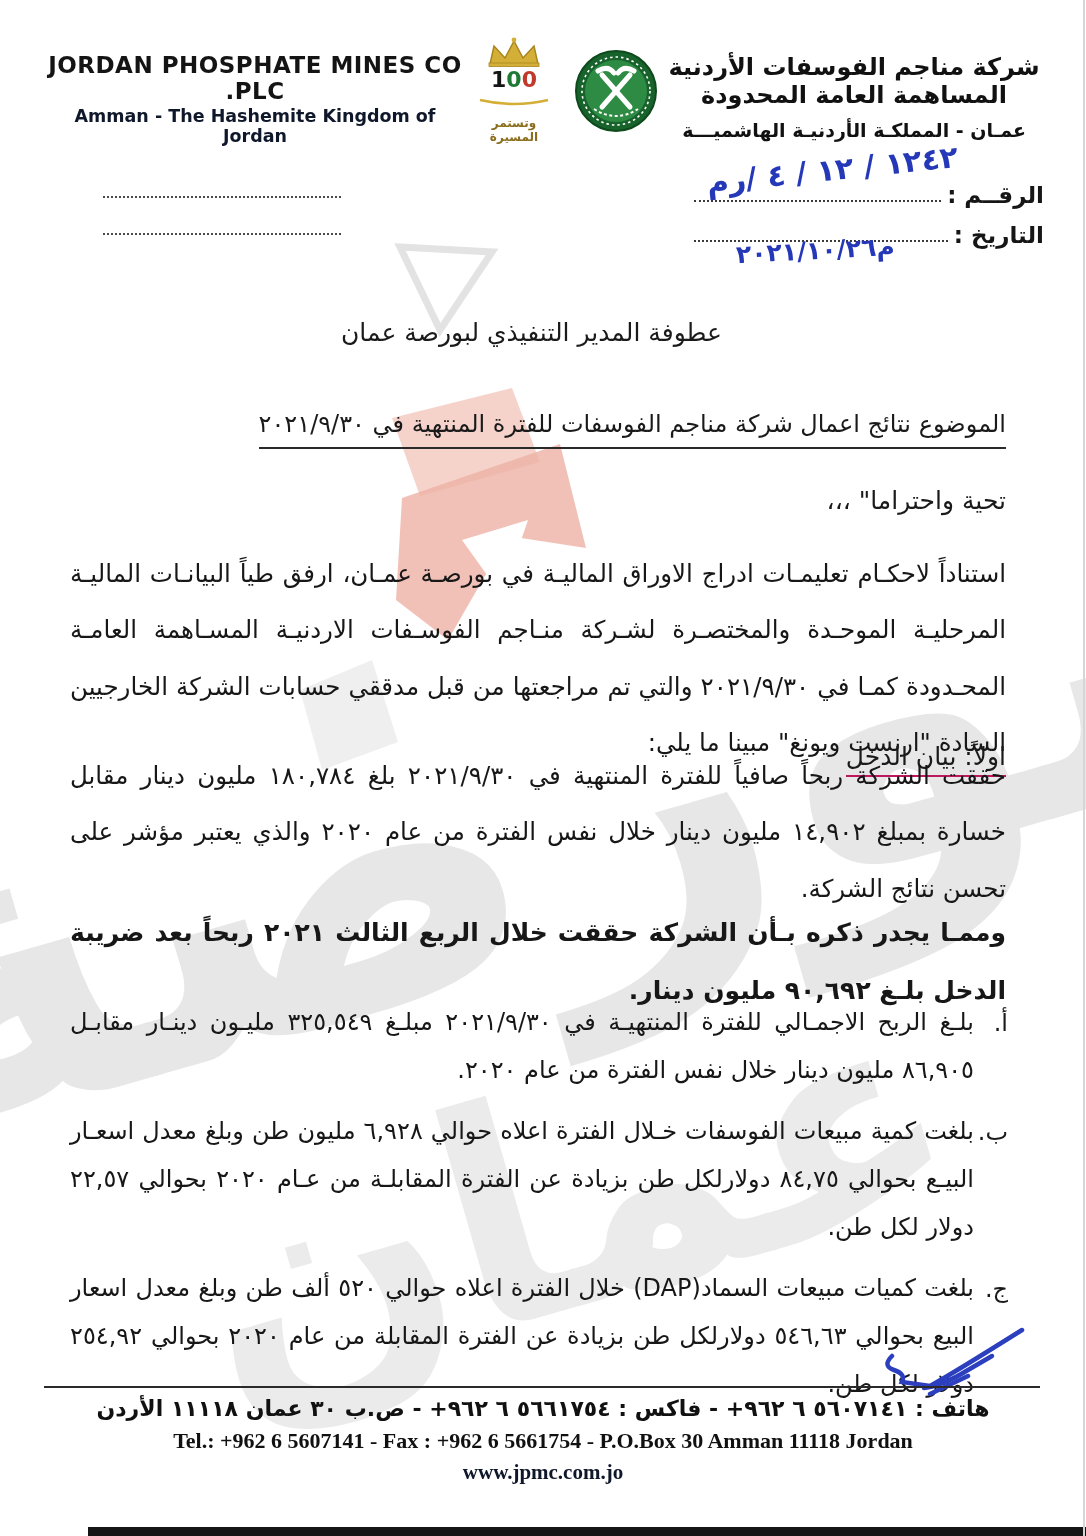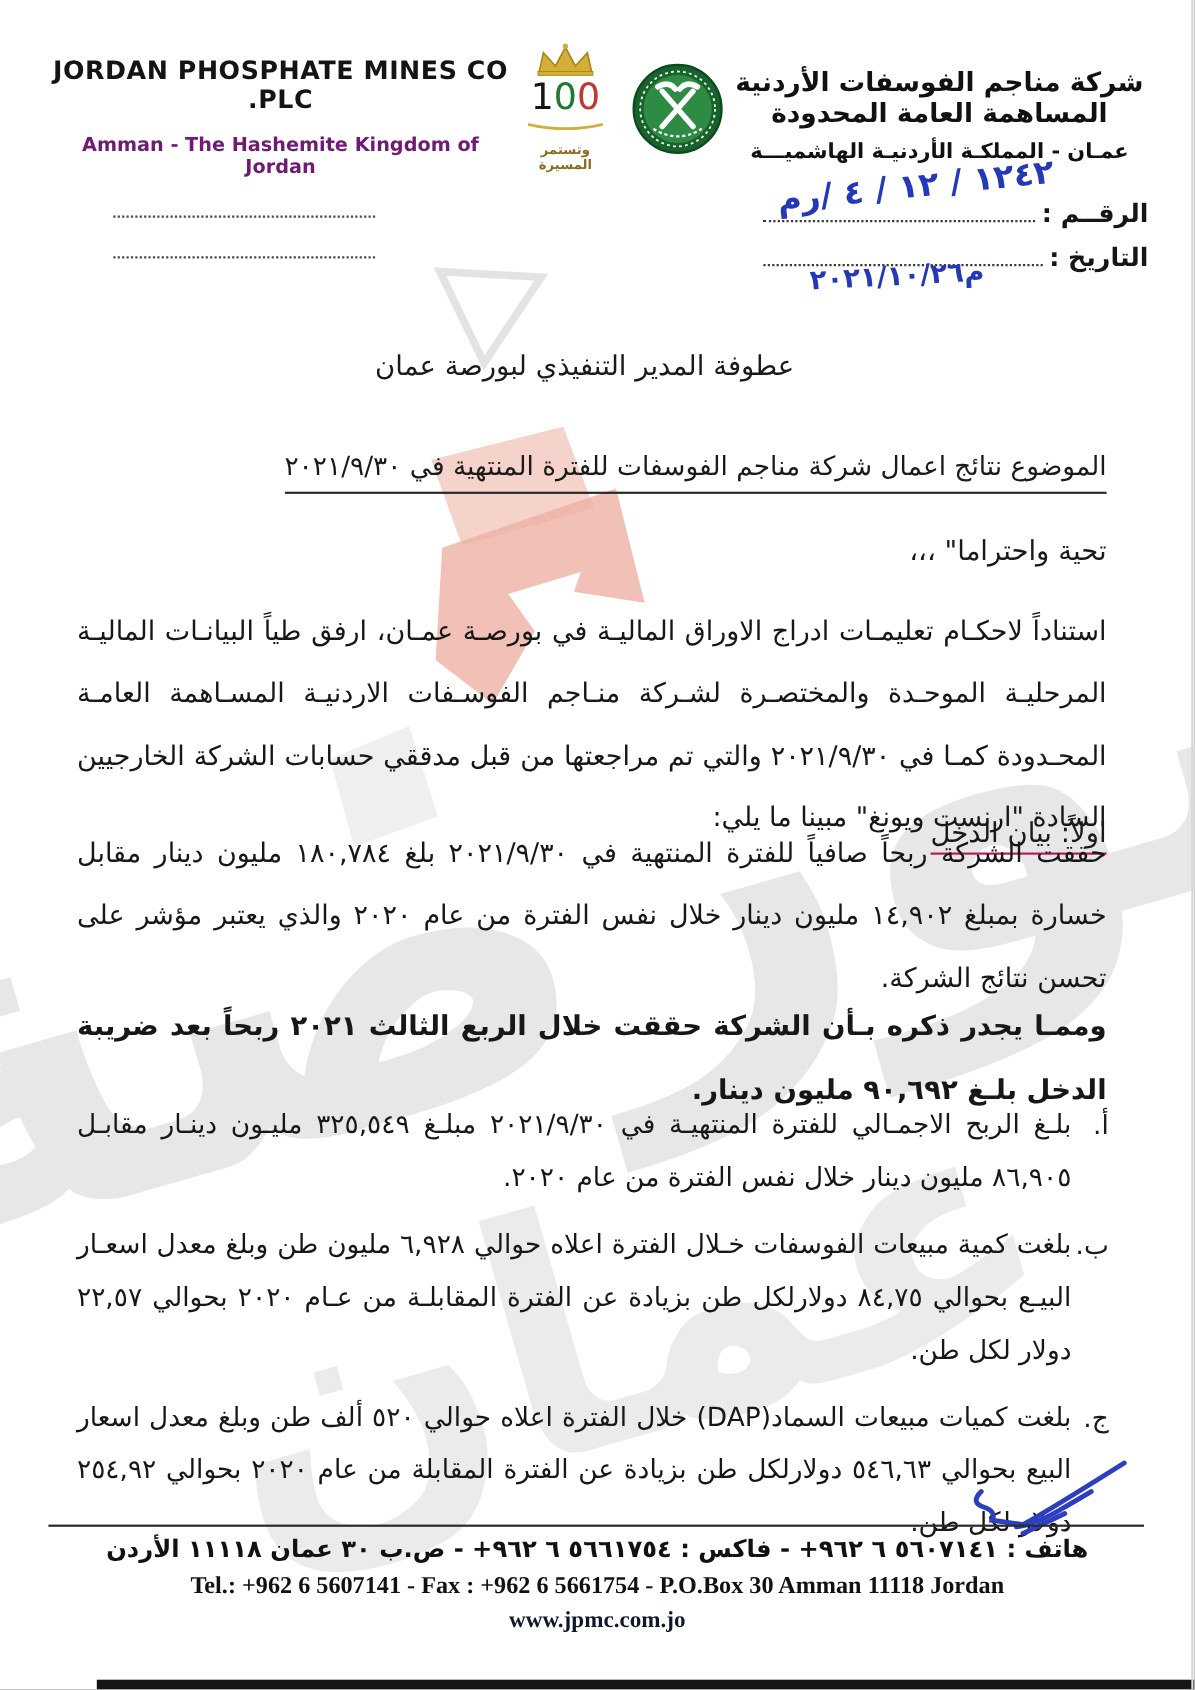--- a/index.html
+++ b/index.html
@@ -9,23 +9,23 @@
     font-family:"DejaVu Sans",sans-serif;color:#1a1a1a;
   }
   
   .watermark{position:absolute;inset:0;z-index:0;pointer-events:none;}
   
   .content{position:absolute;inset:0;z-index:1;}
   
   .header{position:absolute;top:34px;left:46px;right:38px;display:flex;align-items:center;}
   .hdr-en{width:418px;text-align:center;padding-top:18px;}
   .hdr-en .t1{font-size:23px;font-weight:bold;letter-spacing:.5px;color:#141414;}
-  .hdr-en .t2{font-size:17.5px;font-weight:bold;margin-top:18px;color:#701a75;}
+  .hdr-en .t2{font-size:17.5px;font-weight:bold;margin-top:2px;color:#0f172a;}
   .centenary{width:92px;text-align:center;margin-left:4px;}
-  .cent-num{font-size:33px;font-weight:normal;line-height:1;margin-top:-2px;}
+  .cent-num{font-size:22px;font-weight:bold;line-height:1;margin-top:-2px;}
   .cent-num .d1{color:#151515;}
   .cent-num .d2{color:#1e7a34;}
   .cent-num .d3{color:#c0392b;}
   .cent-cap{font-size:12px;font-weight:bold;color:#8a6d1d;margin-top:6px;direction:rtl;}
   .jpmc-logo{width:86px;margin-left:14px;margin-top:6px;}
   .hdr-ar{flex:1;text-align:center;direction:rtl;padding-top:14px;}
   .hdr-ar .a1{font-size:24px;font-weight:bold;color:#111;}
   .hdr-ar .a2{font-size:19px;font-weight:bold;margin-top:10px;color:#111;letter-spacing:1px;}
   
   .ref-block{position:absolute;top:168px;right:42px;width:352px;direction:rtl;}

